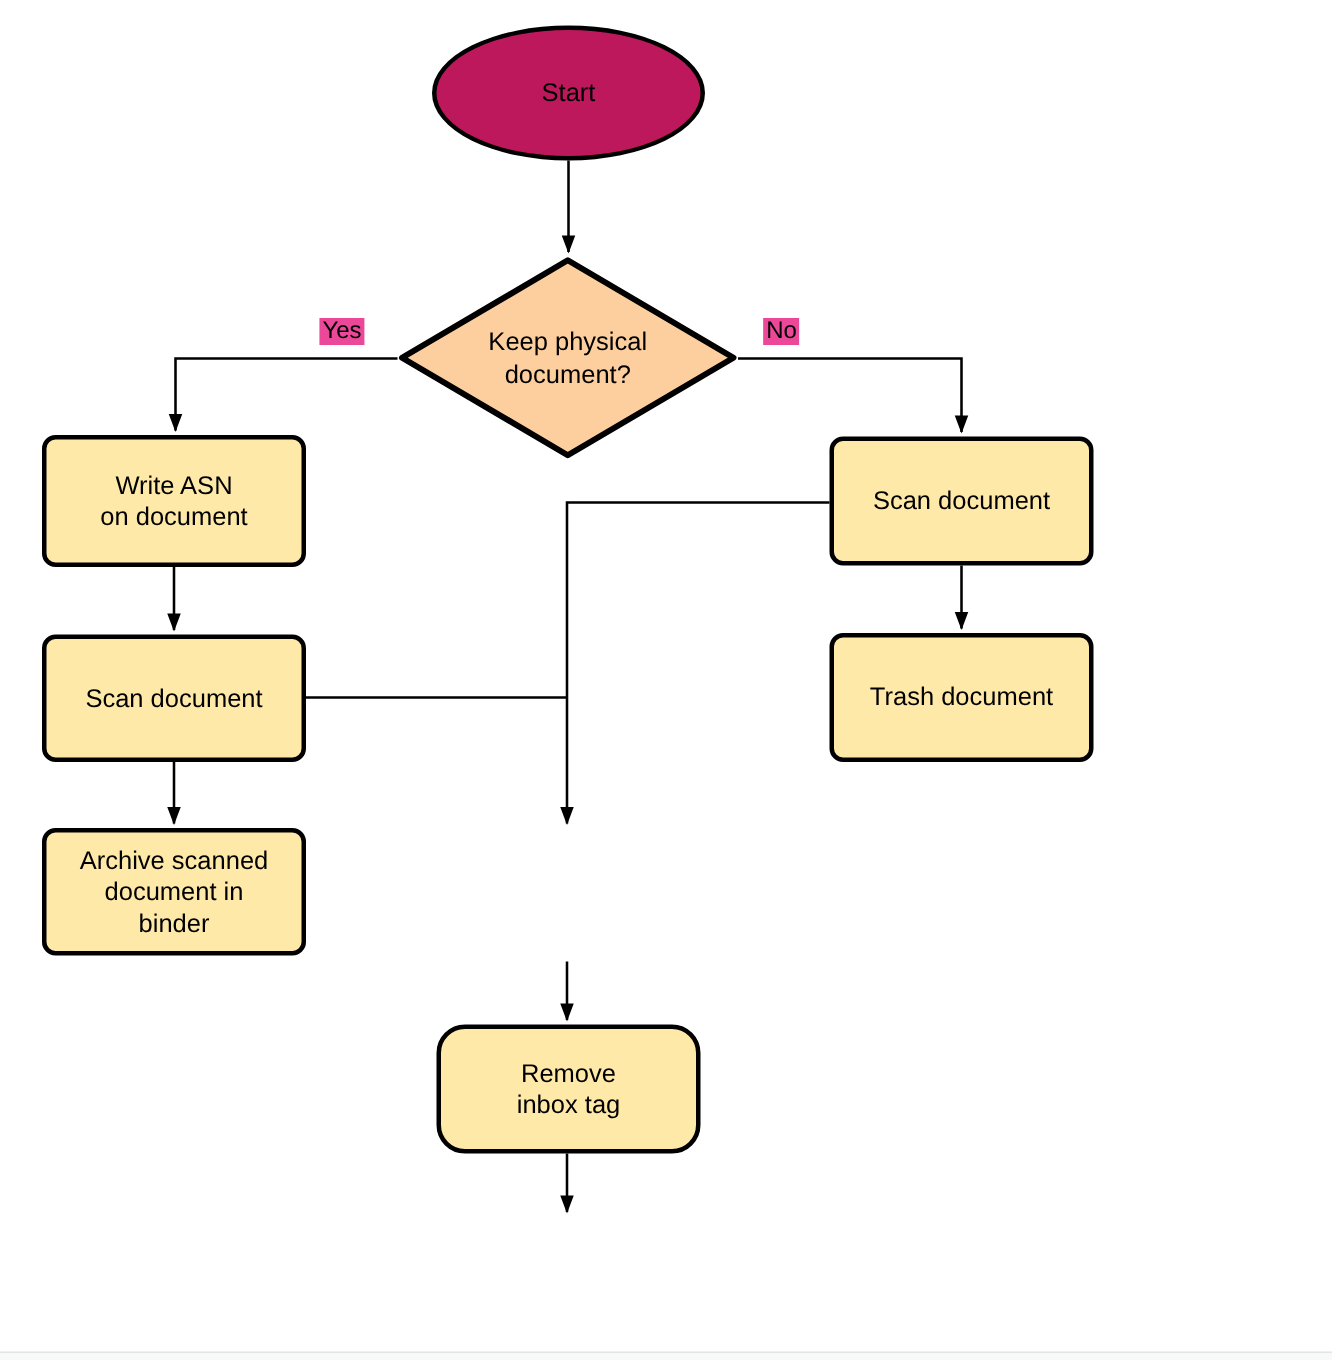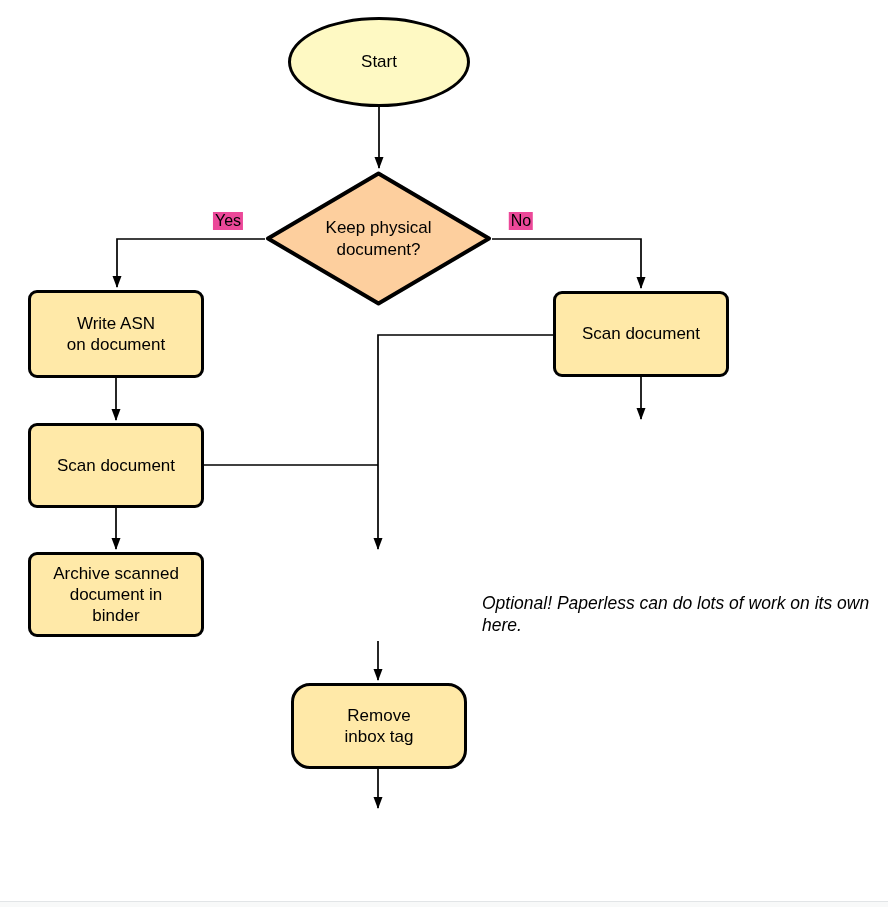--- a/index.html
+++ b/index.html
@@ -28,21 +28,21 @@
     line-height: 1.25;
     box-sizing: border-box;
   }
   .node .node-label { white-space: pre-line; }
   .process {
     background: #ffe9a8;
     border: 3px solid #000000;
     border-radius: 9px;
   }
   .terminal {
-    background: #fef9c3;
+    background: #be185d;
     border: 3.5px solid #000000;
     border-radius: 50%;
   }
   .decision { background: transparent; border: none; }
   .decision svg.diamond-shape {
     position: absolute;
     left: 0; top: 0;
   }
   .decision .node-label { position: relative; z-index: 1; }
   .edge-label {
@@ -120,29 +120,31 @@
   <div class="node process" style="left:28px; top:552px; width:176px; height:85px;">
     <span class="node-label">Archive scanned
 document in
 binder</span>
   </div>
 
   <div class="node process" style="left:553px; top:291px; width:176px; height:86px;">
     <span class="node-label">Scan document</span>
   </div>
 
+  <div class="node process" style="left:553px; top:422px; width:176px; height:86px;">
+    <span class="node-label">Trash document</span>
+  </div>
 
 
   <div class="node process" style="left:291px; top:683px; width:176px; height:86px;border-radius:19px;">
     <span class="node-label">Remove
 inbox tag</span>
   </div>
 
 
   <div class="edge-label" style="left:228px; top:221px;">Yes</div>
 
   <div class="edge-label" style="left:521px; top:221px;">No</div>
 
-  <div class="note">Optional! Paperless can do lots of work on its own here.</div>
 
   <div class="page-footer"></div>
 
 </div>
 
 </body></html>

